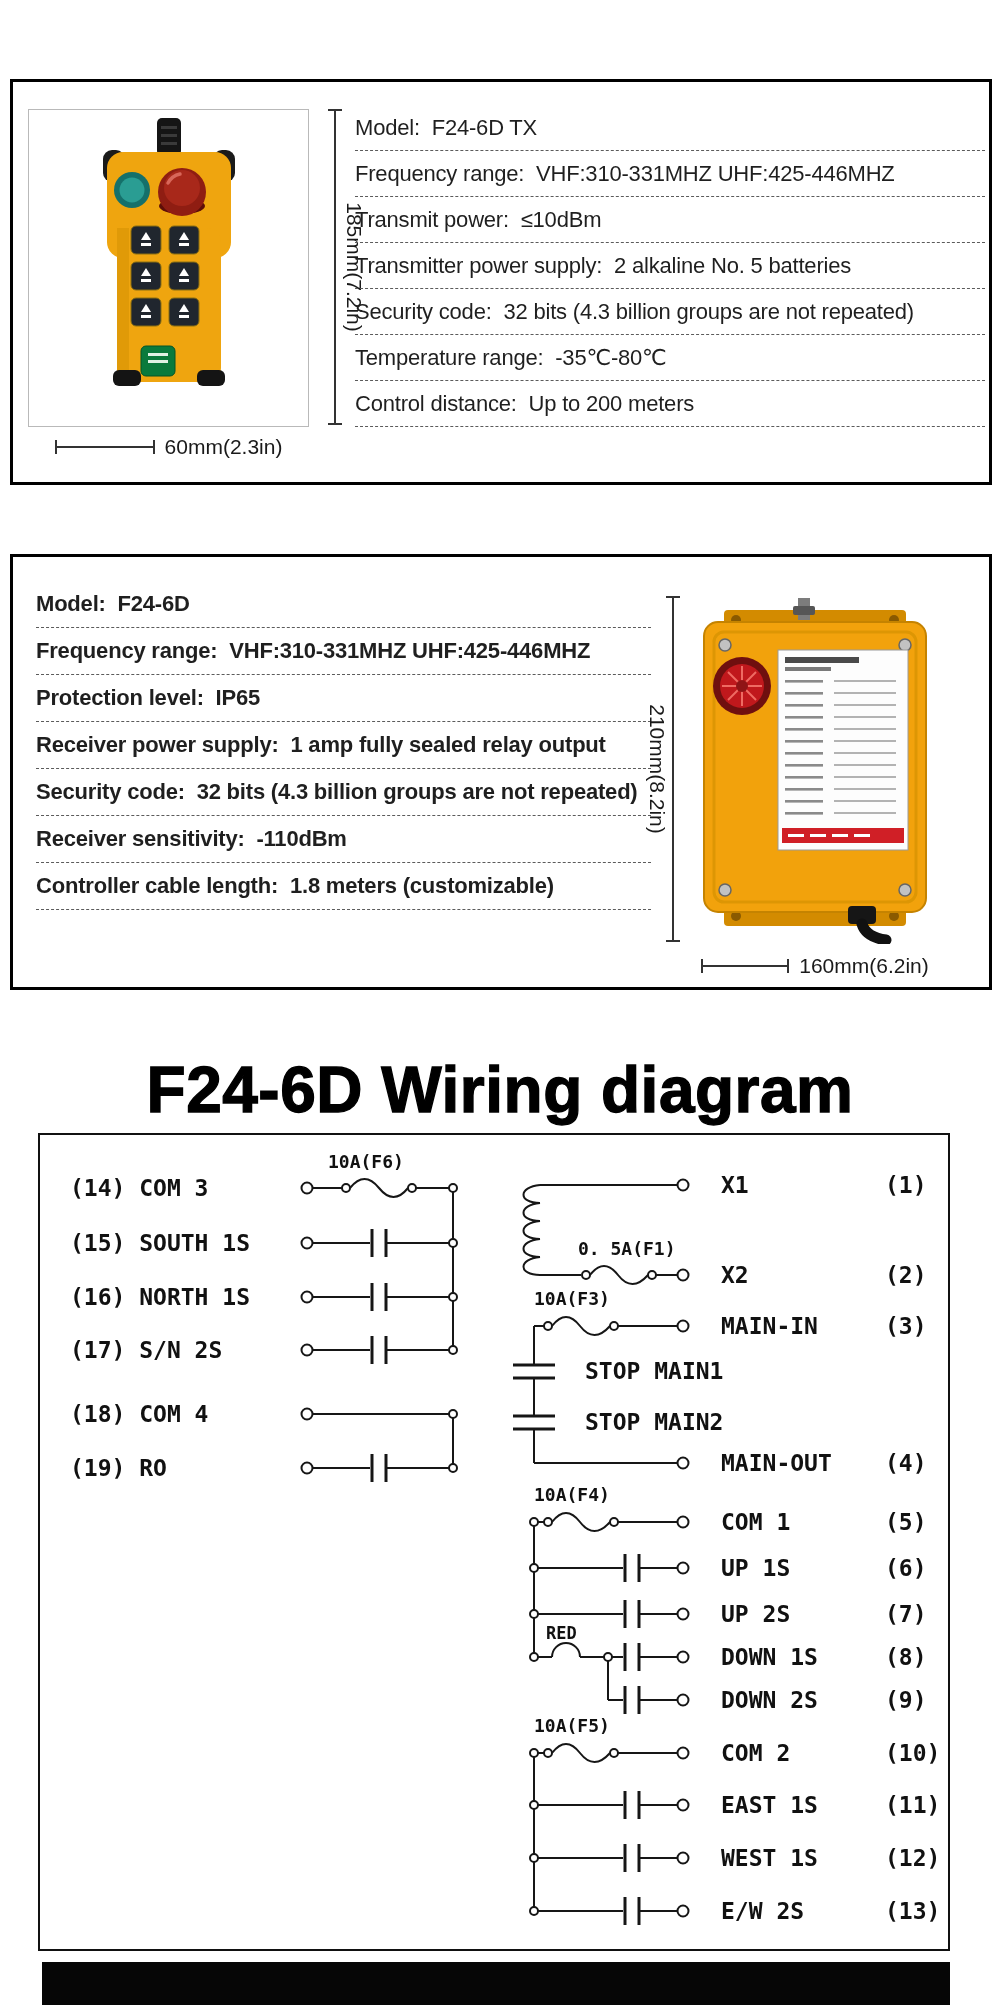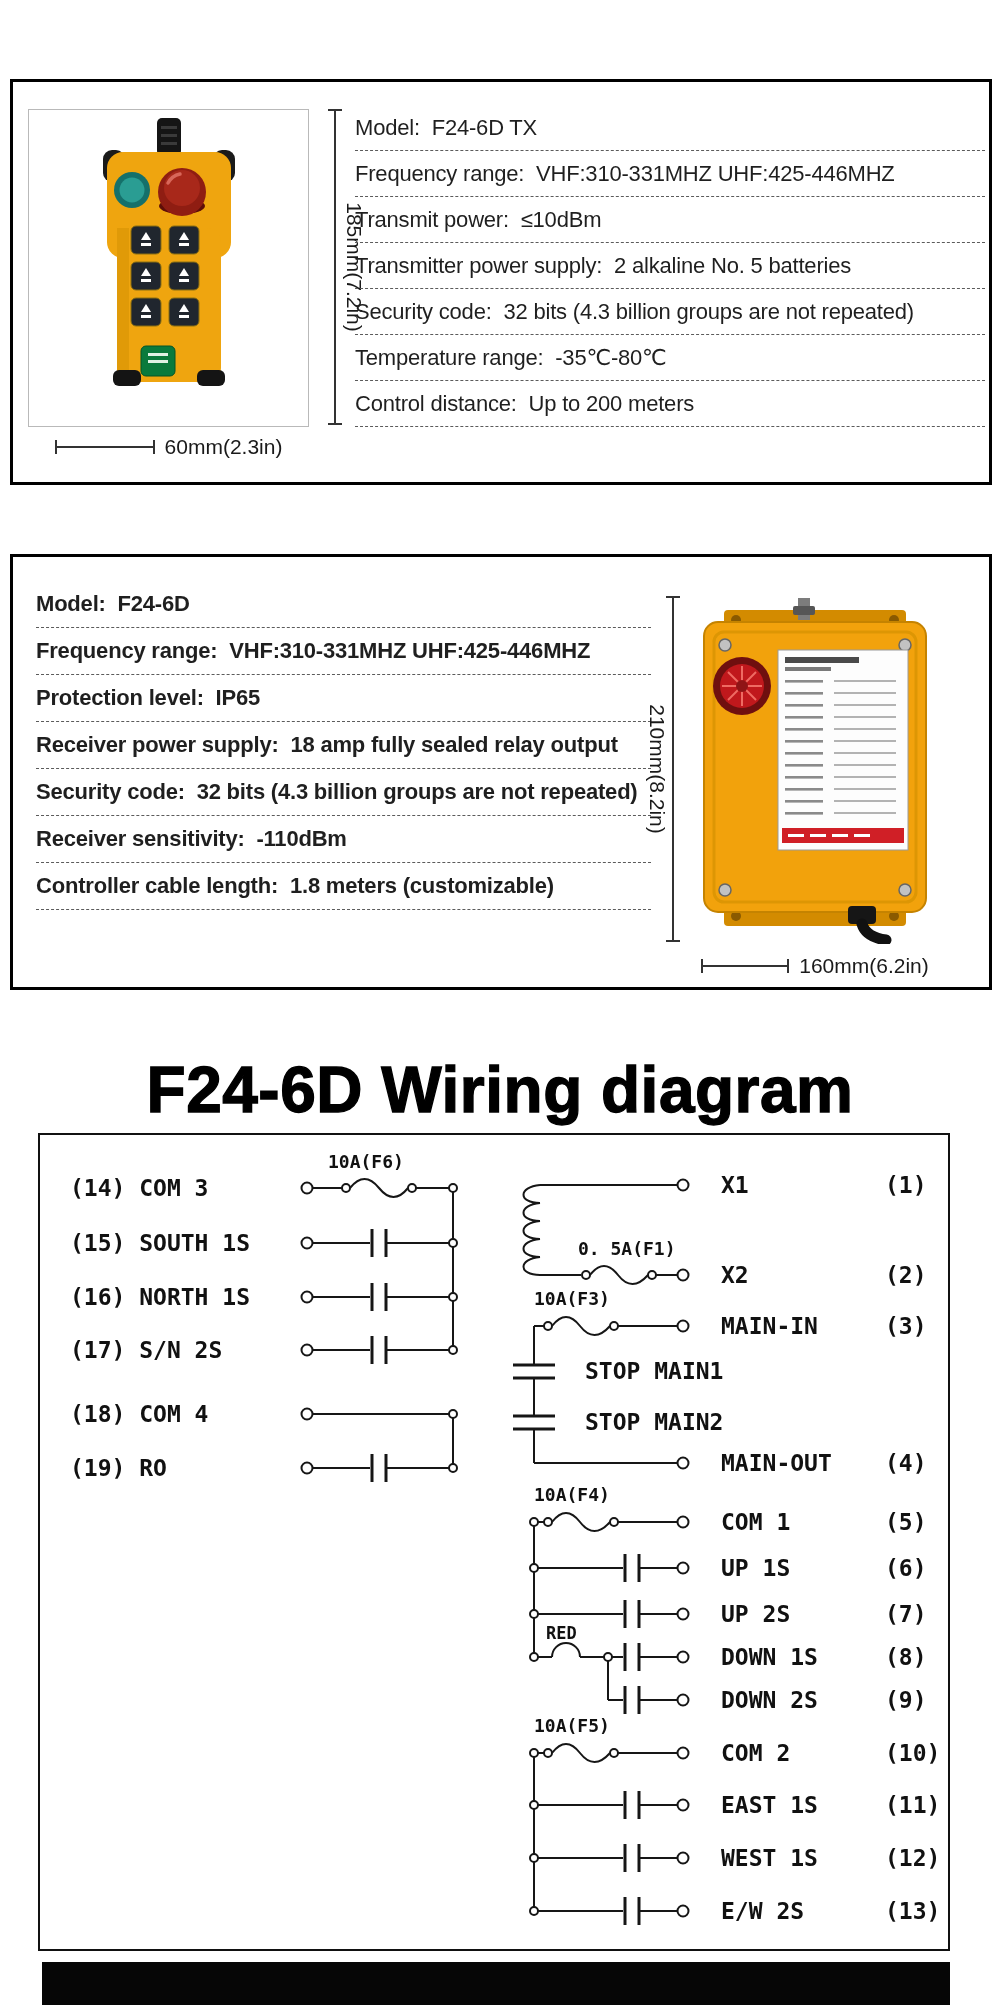--- a/index.html
+++ b/index.html
@@ -145,21 +145,21 @@
       <div class="spec-row">Temperature range:  -35℃-80℃</div>
       <div class="spec-row">Control distance:  Up to 200 meters</div>
     </div>
   </section>
 
   <section class="box box2">
     <div class="specs specs2">
       <div class="spec-row">Model:  F24-6D</div>
       <div class="spec-row">Frequency range:  VHF:310-331MHZ UHF:425-446MHZ</div>
       <div class="spec-row">Protection level:  IP65</div>
-      <div class="spec-row">Receiver power supply:  18 amp fully sealed relay output</div>
+      <div class="spec-row">Receiver power supply:  1 amp fully sealed relay output</div>
       <div class="spec-row">Security code:  32 bits (4.3 billion groups are not repeated)</div>
       <div class="spec-row">Receiver sensitivity:  -110dBm</div>
       <div class="spec-row">Controller cable length:  1.8 meters (customizable)</div>
     </div>
 
     <div class="vdim vdim2">
       <div class="vline"></div>
       <div class="vtext">210mm(8.2in)</div>
     </div>
 

